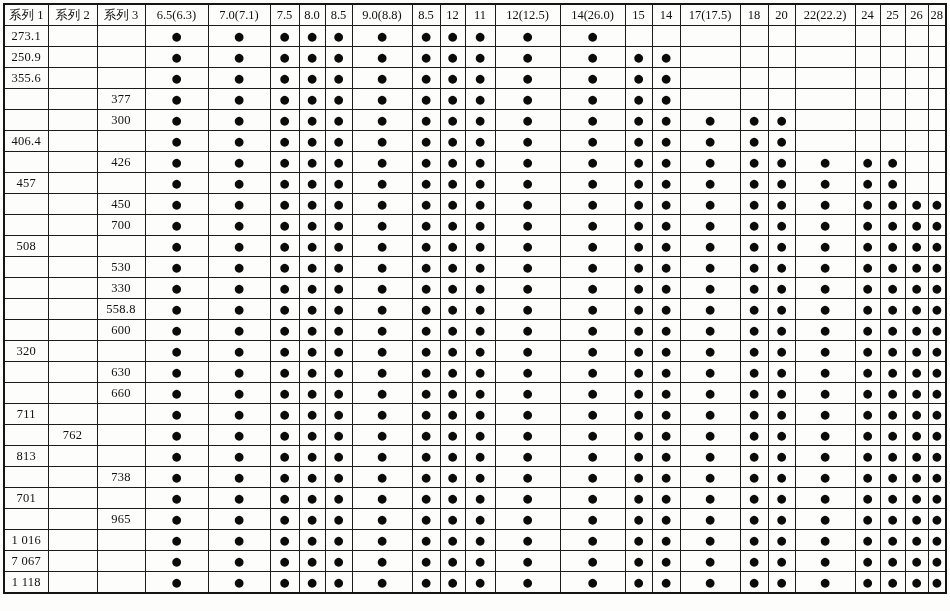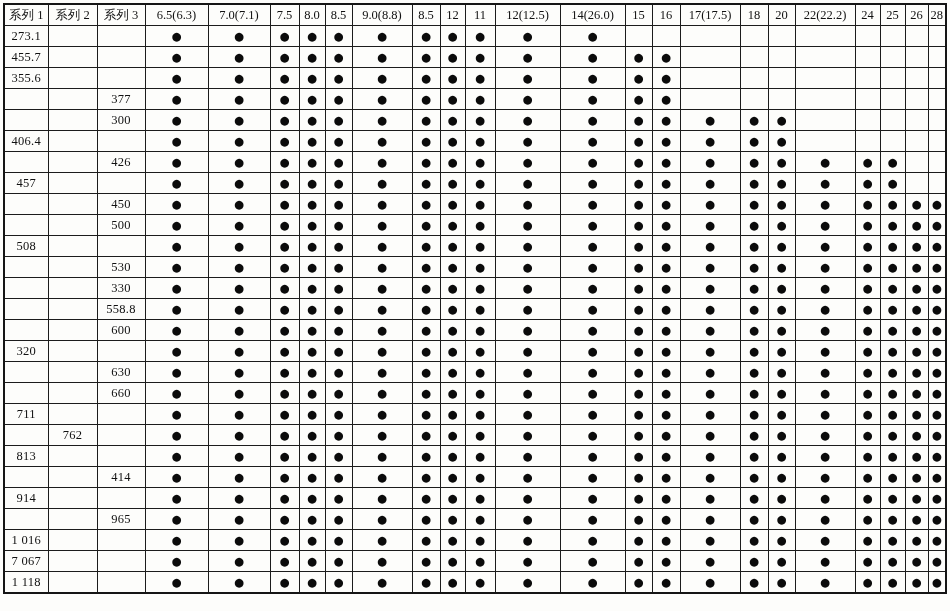--- a/index.html
+++ b/index.html
@@ -81,21 +81,21 @@
           <th>7.5</th>
           <th>8.0</th>
           <th>8.5</th>
           <th>9.0(8.8)</th>
           <th>8.5</th>
           <th>12</th>
           <th>11</th>
           <th>12(12.5)</th>
           <th>14(26.0)</th>
           <th>15</th>
-          <th>16</th>
+          <th>14</th>
           <th>17(17.5)</th>
           <th>18</th>
           <th>20</th>
           <th>22(22.2)</th>
           <th>24</th>
           <th>25</th>
           <th>26</th>
           <th>28</th>
         </tr>
     </thead>
@@ -120,21 +120,21 @@
           <td class="dot"></td>
           <td class="dot"></td>
           <td class="dot"></td>
           <td class="dot"></td>
           <td class="dot"></td>
           <td class="dot"></td>
           <td class="dot"></td>
           <td class="dot"></td>
         </tr>
         <tr>
-          <td class="od">455.7</td>
+          <td class="od">250.9</td>
           <td class="od"></td>
           <td class="od"></td>
           <td class="dot">●</td>
           <td class="dot">●</td>
           <td class="dot">●</td>
           <td class="dot">●</td>
           <td class="dot">●</td>
           <td class="dot">●</td>
           <td class="dot">●</td>
           <td class="dot">●</td>
@@ -330,21 +330,21 @@
           <td class="dot">●</td>
           <td class="dot">●</td>
           <td class="dot">●</td>
           <td class="dot">●</td>
           <td class="dot">●</td>
           <td class="dot">●</td>
         </tr>
         <tr>
           <td class="od"></td>
           <td class="od"></td>
-          <td class="od">500</td>
+          <td class="od">700</td>
           <td class="dot">●</td>
           <td class="dot">●</td>
           <td class="dot">●</td>
           <td class="dot">●</td>
           <td class="dot">●</td>
           <td class="dot">●</td>
           <td class="dot">●</td>
           <td class="dot">●</td>
           <td class="dot">●</td>
           <td class="dot">●</td>
@@ -642,45 +642,45 @@
           <td class="dot">●</td>
           <td class="dot">●</td>
           <td class="dot">●</td>
           <td class="dot">●</td>
           <td class="dot">●</td>
           <td class="dot">●</td>
         </tr>
         <tr>
           <td class="od"></td>
           <td class="od"></td>
-          <td class="od">414</td>
-          <td class="dot">●</td>
-          <td class="dot">●</td>
-          <td class="dot">●</td>
-          <td class="dot">●</td>
-          <td class="dot">●</td>
-          <td class="dot">●</td>
-          <td class="dot">●</td>
-          <td class="dot">●</td>
-          <td class="dot">●</td>
-          <td class="dot">●</td>
-          <td class="dot">●</td>
-          <td class="dot">●</td>
-          <td class="dot">●</td>
-          <td class="dot">●</td>
-          <td class="dot">●</td>
-          <td class="dot">●</td>
-          <td class="dot">●</td>
-          <td class="dot">●</td>
-          <td class="dot">●</td>
-          <td class="dot">●</td>
-          <td class="dot">●</td>
-        </tr>
-        <tr>
-          <td class="od">914</td>
+          <td class="od">738</td>
+          <td class="dot">●</td>
+          <td class="dot">●</td>
+          <td class="dot">●</td>
+          <td class="dot">●</td>
+          <td class="dot">●</td>
+          <td class="dot">●</td>
+          <td class="dot">●</td>
+          <td class="dot">●</td>
+          <td class="dot">●</td>
+          <td class="dot">●</td>
+          <td class="dot">●</td>
+          <td class="dot">●</td>
+          <td class="dot">●</td>
+          <td class="dot">●</td>
+          <td class="dot">●</td>
+          <td class="dot">●</td>
+          <td class="dot">●</td>
+          <td class="dot">●</td>
+          <td class="dot">●</td>
+          <td class="dot">●</td>
+          <td class="dot">●</td>
+        </tr>
+        <tr>
+          <td class="od">701</td>
           <td class="od"></td>
           <td class="od"></td>
           <td class="dot">●</td>
           <td class="dot">●</td>
           <td class="dot">●</td>
           <td class="dot">●</td>
           <td class="dot">●</td>
           <td class="dot">●</td>
           <td class="dot">●</td>
           <td class="dot">●</td>

